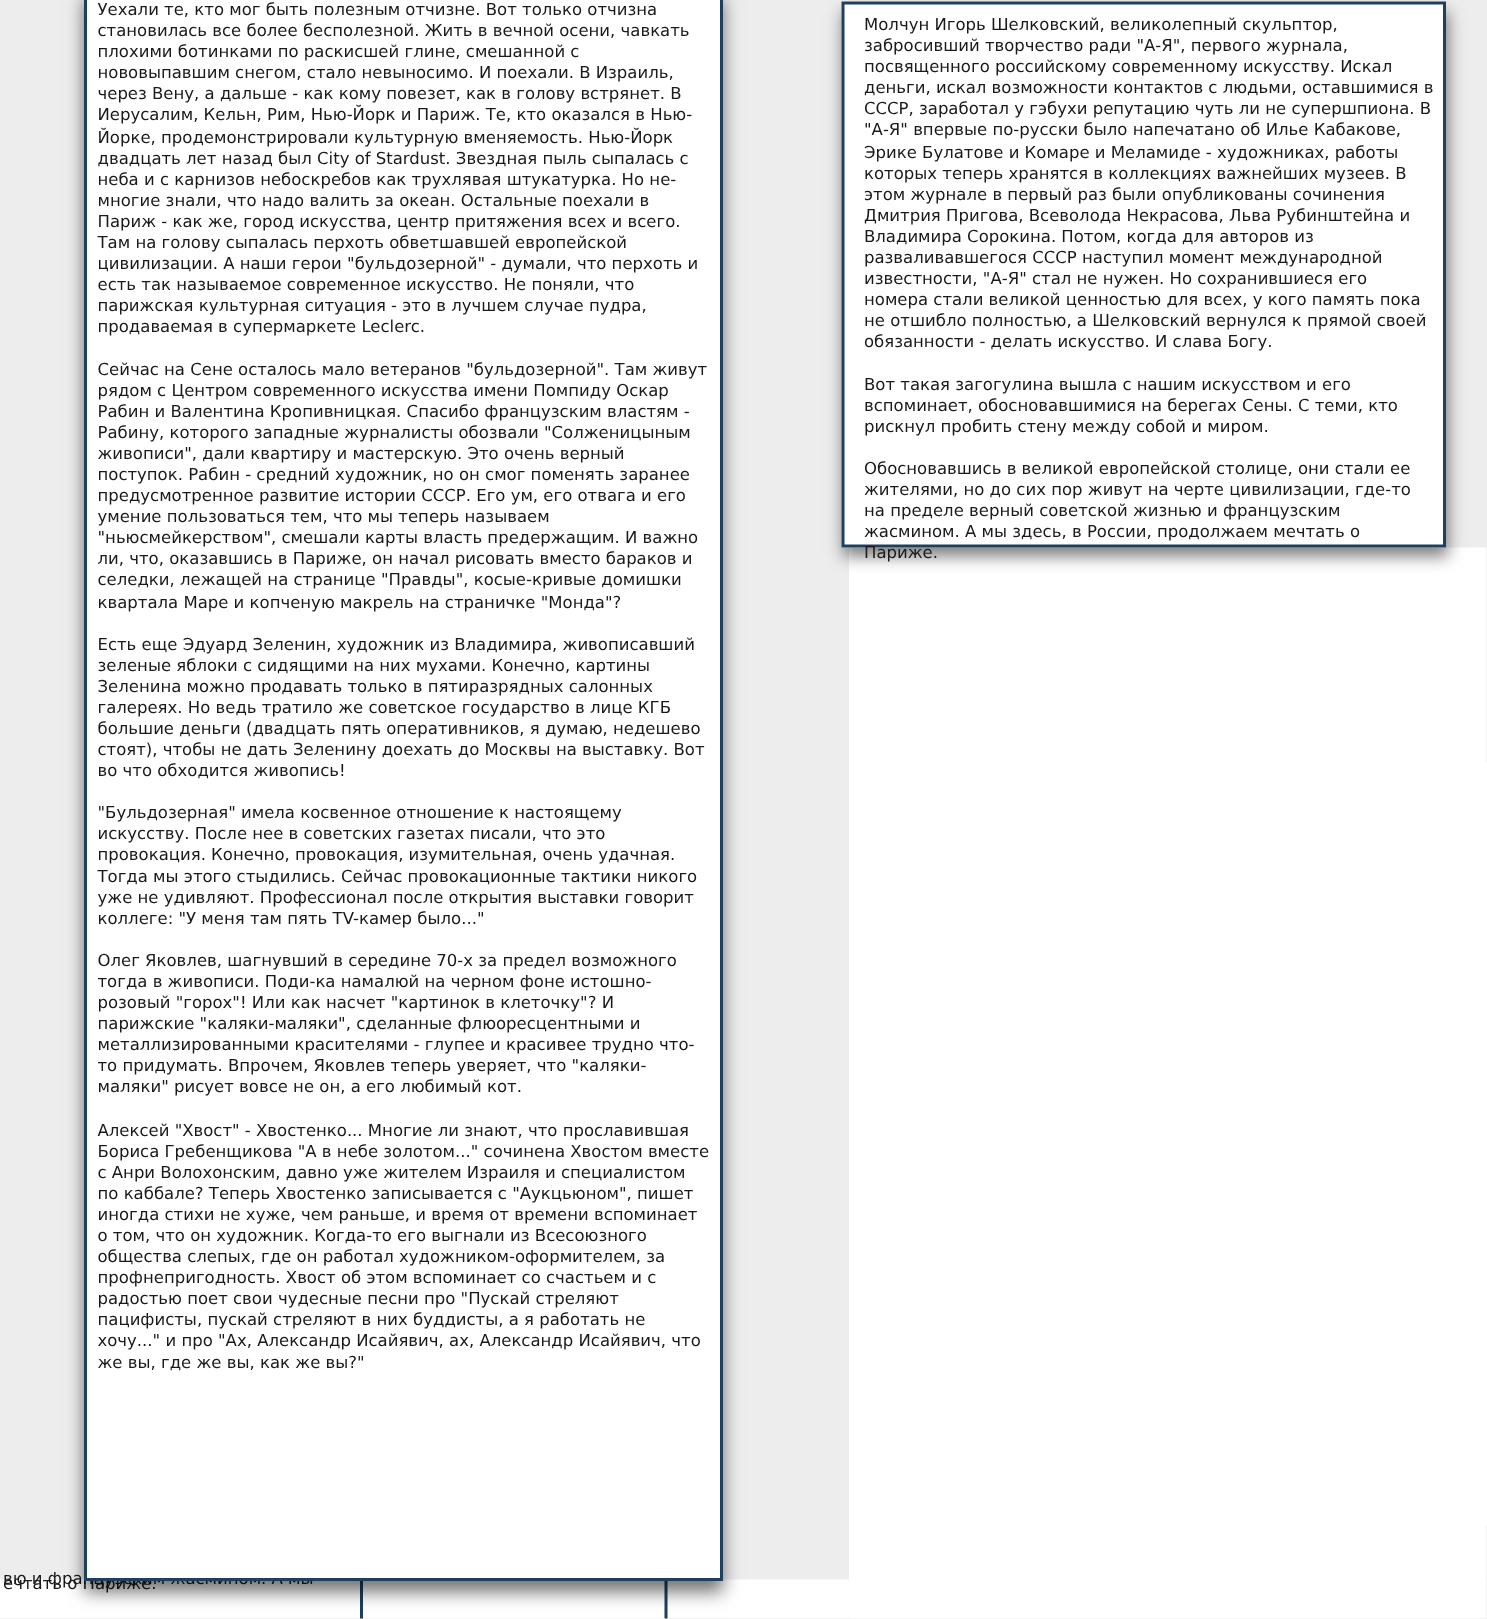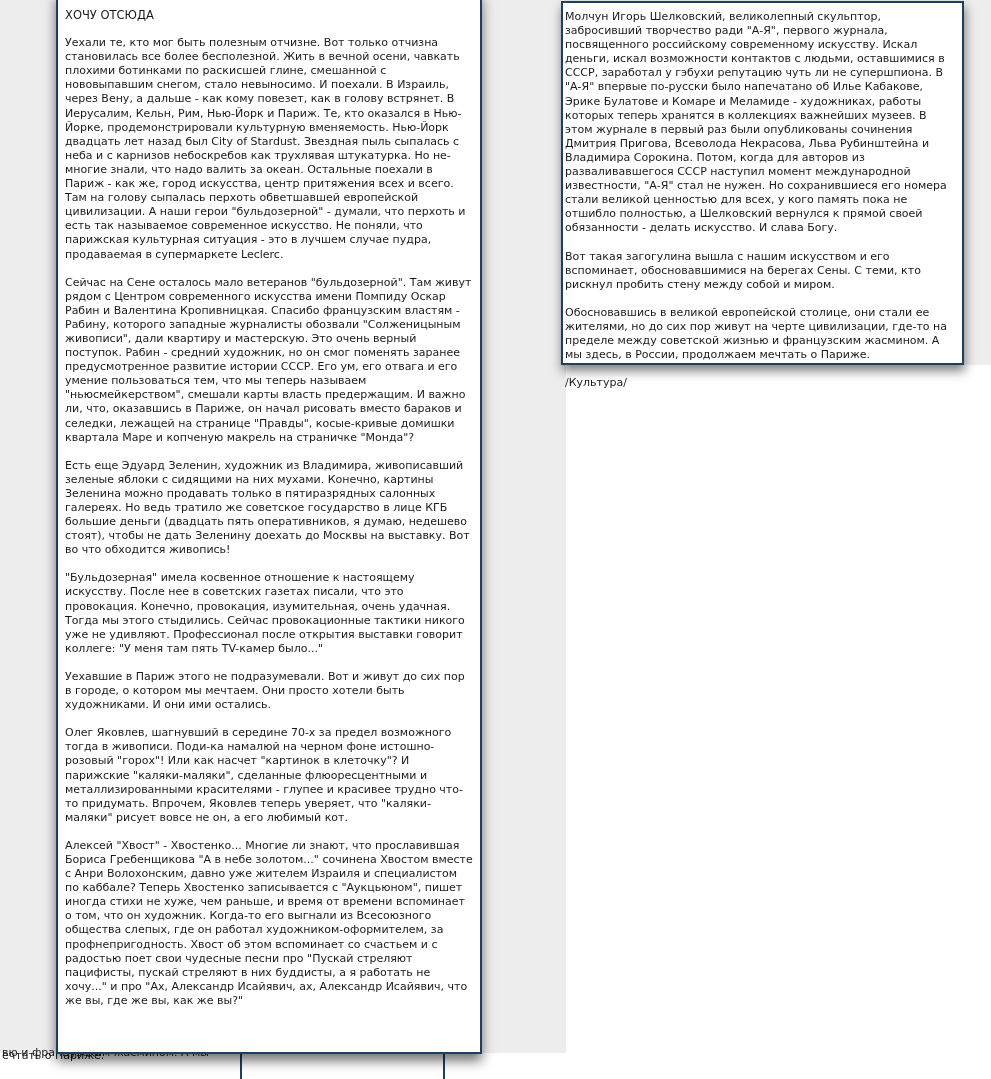--- a/index.html
+++ b/index.html
@@ -18,21 +18,21 @@
     color:var(--text-color,#1a1a1a);
     font-size:11px;line-height:14.1px;
   }
   .left-page{
     left:56px;top:-8px;width:426px;height:1062px;
     padding:6px 6px 0 7px;
     box-shadow:0 7px 11px rgba(0,0,0,.55);
   }
   .right-page{
     left:561px;top:1px;width:403px;height:364px;
-    padding:7px 6px 0 2px;
+    padding:7px 6px 0 13px;
     box-shadow:1px 6px 10px rgba(0,0,0,.5);
   }
   .page-title{margin:8px 0 14px 0;font-size:11.5px;}
   .article-par{margin:0 0 14px 0;}
   .section-label{margin:14px 0 0 0;}
   .under-right{left:566px;top:365px;width:425px;height:714px;}
   .bottom-sheet{left:0;top:1053px;width:991px;height:26px;}
   .fragment-line{
     position:absolute;z-index:2;color:var(--text-color,#1a1a1a);
     font-size:11px;line-height:14.1px;white-space:nowrap;
@@ -53,28 +53,25 @@
 <div class="paper-sheet under-right"></div>
 
 <div class="paper-sheet bottom-sheet"></div>
 
 <div class="fragment-line fragment-line-1">вю и французским жасмином. А мы</div>
 <div class="fragment-line fragment-line-2">ечтать о Париже.</div>
 
 <div class="empty-frame"></div>
 
 <div class="text-page left-page">
-  <div class="page-title">ХОЧУ ОТСЮДА</div>
   <div class="article-par">Уехали те, кто мог быть полезным отчизне. Вот только отчизна становилась все более бесполезной. Жить в вечной осени, чавкать плохими ботинками по раскисшей глине, смешанной с нововыпавшим снегом, стало невыносимо. И поехали. В Израиль, через Вену, а дальше - как кому повезет, как в голову встрянет. В Иерусалим, Кельн, Рим, Нью-Йорк и Париж. Те, кто оказался в Нью-Йорке, продемонстрировали культурную вменяемость. Нью-Йорк двадцать лет назад был City of Stardust. Звездная пыль сыпалась с неба и с карнизов небоскребов как трухлявая штукатурка. Но не-многие знали, что надо валить за океан. Остальные поехали в Париж - как же, город искусства, центр притяжения всех и всего. Там на голову сыпалась перхоть обветшавшей европейской цивилизации. А наши герои "бульдозерной" - думали, что перхоть и есть так называемое современное искусство. Не поняли, что парижская культурная ситуация - это в лучшем случае пудра, продаваемая в супермаркете Leclerc.</div>
   <div class="article-par">Сейчас на Сене осталось мало ветеранов "бульдозерной". Там живут рядом с Центром современного искусства имени Помпиду Оскар Рабин и Валентина Кропивницкая. Спасибо французским властям - Рабину, которого западные журналисты обозвали "Солженицыным живописи", дали квартиру и мастерскую. Это очень верный поступок. Рабин - средний художник, но он смог поменять заранее предусмотренное развитие истории СССР. Его ум, его отвага и его умение пользоваться тем, что мы теперь называем "ньюсмейкерством", смешали карты власть предержащим. И важно ли, что, оказавшись в Париже, он начал рисовать вместо бараков и селедки, лежащей на странице "Правды", косые-кривые домишки квартала Маре и копченую макрель на страничке "Монда"?</div>
   <div class="article-par">Есть еще Эдуард Зеленин, художник из Владимира, живописавший зеленые яблоки с сидящими на них мухами. Конечно, картины Зеленина можно продавать только в пятиразрядных салонных галереях. Но ведь тратило же советское государство в лице КГБ большие деньги (двадцать пять оперативников, я думаю, недешево стоят), чтобы не дать Зеленину доехать до Москвы на выставку. Вот во что обходится живопись!</div>
   <div class="article-par">"Бульдозерная" имела косвенное отношение к настоящему искусству. После нее в советских газетах писали, что это провокация. Конечно, провокация, изумительная, очень удачная. Тогда мы этого стыдились. Сейчас провокационные тактики никого уже не удивляют. Профессионал после открытия выставки говорит коллеге: "У меня там пять TV-камер было..."</div>
-  <div class="article-par">Уехавшие в Париж этого не подразумевали. Вот и живут до сих пор в городе, о котором мы мечтаем. Они просто хотели быть художниками. И они ими остались.</div>
   <div class="article-par">Олег Яковлев, шагнувший в середине 70-х за предел возможного тогда в живописи. Поди-ка намалюй на черном фоне истошно-розовый "горох"! Или как насчет "картинок в клеточку"? И парижские "каляки-маляки", сделанные флюоресцентными и металлизированными красителями - глупее и красивее трудно что-то придумать. Впрочем, Яковлев теперь уверяет, что "каляки-маляки" рисует вовсе не он, а его любимый кот.</div>
   <div class="article-par">Алексей "Хвост" - Хвостенко... Многие ли знают, что прославившая Бориса Гребенщикова "А в небе золотом..." сочинена Хвостом вместе с Анри Волохонским, давно уже жителем Израиля и специалистом по каббале? Теперь Хвостенко записывается с "Аукцьюном", пишет иногда стихи не хуже, чем раньше, и время от времени вспоминает о том, что он художник. Когда-то его выгнали из Всесоюзного общества слепых, где он работал художником-оформителем, за профнепригодность. Хвост об этом вспоминает со счастьем и с радостью поет свои чудесные песни про "Пускай стреляют пацифисты, пускай стреляют в них буддисты, а я работать не хочу..." и про "Ах, Александр Исайявич, ах, Александр Исайявич, что же вы, где же вы, как же вы?"</div>
 </div>
 
 <div class="text-page right-page">
   <div class="article-par">Молчун Игорь Шелковский, великолепный скульптор, забросивший творчество ради "А-Я", первого журнала, посвященного российскому современному искусству. Искал деньги, искал возможности контактов с людьми, оставшимися в СССР, заработал у гэбухи репутацию чуть ли не супершпиона. В "А-Я" впервые по-русски было напечатано об Илье Кабакове, Эрике Булатове и Комаре и Меламиде - художниках, работы которых теперь хранятся в коллекциях важнейших музеев. В этом журнале в первый раз были опубликованы сочинения Дмитрия Пригова, Всеволода Некрасова, Льва Рубинштейна и Владимира Сорокина. Потом, когда для авторов из разваливавшегося СССР наступил момент международной известности, "А-Я" стал не нужен. Но сохранившиеся его номера стали великой ценностью для всех, у кого память пока не отшибло полностью, а Шелковский вернулся к прямой своей обязанности - делать искусство. И слава Богу.</div>
   <div class="article-par">Вот такая загогулина вышла с нашим искусством и его вспоминает, обосновавшимися на берегах Сены. С теми, кто рискнул пробить стену между собой и миром.</div>
-  <div class="article-par">Обосновавшись в великой европейской столице, они стали ее жителями, но до сих пор живут на черте цивилизации, где-то на пределе между советской жизнью и французским жасмином. А мы здесь, в России, продолжаем мечтать о Париже.</div>
-  <div class="section-label">/Культура/</div>
+  <div class="article-par">Обосновавшись в великой европейской столице, они стали ее жителями, но до сих пор живут на черте цивилизации, где-то на пределе верный советской жизнью и французским жасмином. А мы здесь, в России, продолжаем мечтать о Париже.</div>
 </div>
 
 </body></html>

